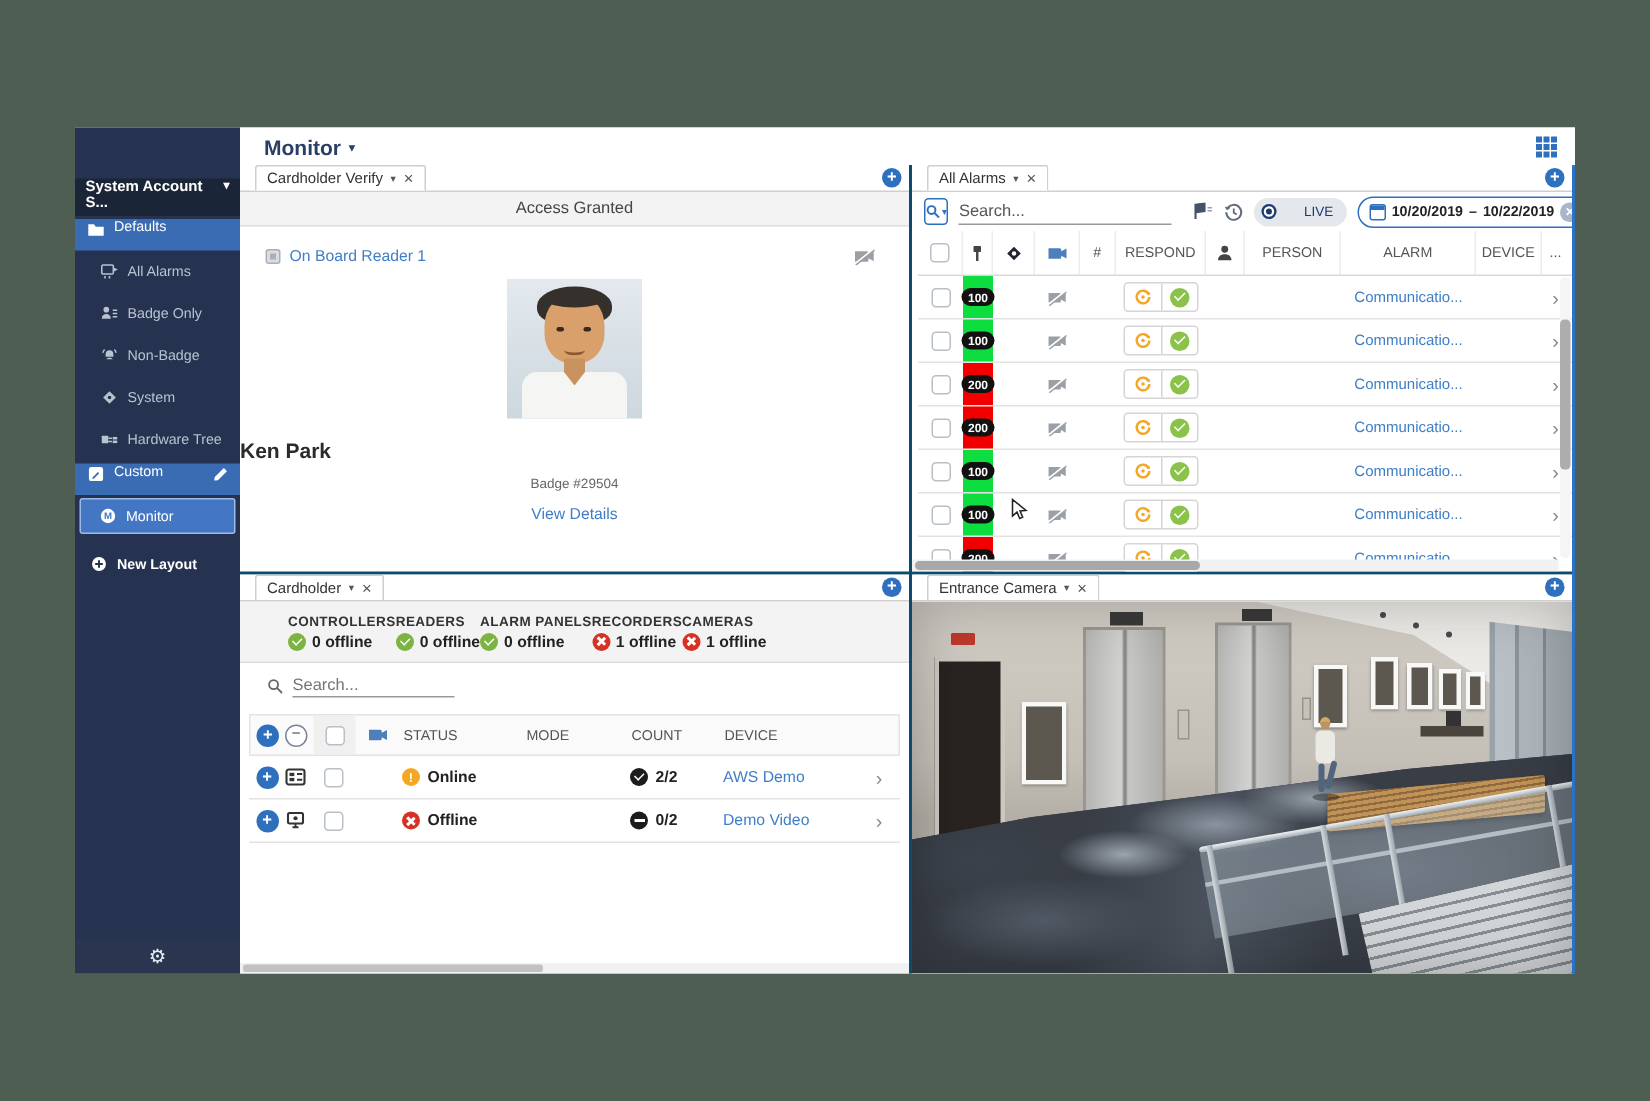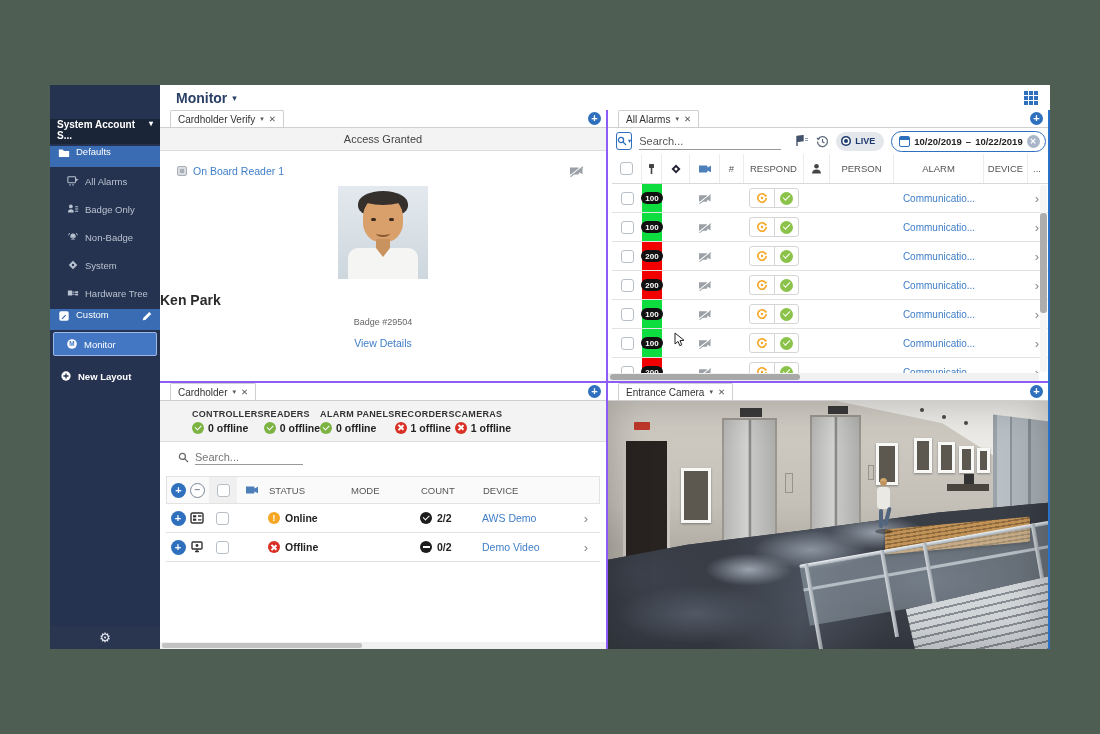--- a/index.html
+++ b/index.html
@@ -23,21 +23,21 @@
   .sicon svg { width:12px; height:12px; }
 
   
   .main { flex:1; display:flex; flex-direction:column; min-width:0; }
   .main-header { height:25px; background:#fff; display:flex; align-items:center; padding:0 12px 0 16px; position:relative; }
   .main-title { color:#2a3f66; font-weight:bold; font-size:14px; }
   .main-header .caret { font-size:9px; color:#2a3f66; margin-left:5px; }
   .appgrid { margin-left:auto; width:14px; height:14px; display:grid; grid-template-columns:repeat(3,4px); grid-template-rows:repeat(3,4px); gap:1px; }
   .appgrid div { background:#2e6fbe; }
 
-  .content { flex:1; display:grid; grid-template-columns:446px 1fr; grid-template-rows:271px 1fr; gap:2px; background:#8b5cf6; border-right:2px solid #2a72c8; }
+  .content { flex:1; display:grid; grid-template-columns:446px 1fr; grid-template-rows:271px 1fr; gap:2px; background:#0c4a6e; border-right:2px solid #2a72c8; }
   .panel { background:#fff; position:relative; overflow:hidden; }
 
   .tabbar { height:18px; border-bottom:1px solid #cfcfcf; display:flex; align-items:flex-end; position:relative; background:#fff; }
   .tab { margin-left:10px; height:17px; border:1px solid #cfcfcf; border-bottom:none; border-radius:2px 2px 0 0; background:#fff; display:flex; align-items:center; gap:5px; padding:0 7px; font-size:10px; color:#333; }
   .tab .tcaret { font-size:7px; color:#555; }
   .tab .tclose { font-size:8.5px; color:#555; }
   .add-btn { position:absolute; right:5px; top:2px; width:13px; height:13px; border-radius:50%; background:#2e6fbe; color:#fff; font-size:11px; line-height:12px; text-align:center; font-weight:bold; }
 
   
   .banner { height:23px; background:#f3f3f3; border-bottom:1px solid #ddd; display:flex; align-items:center; justify-content:center; font-size:11px; color:#444; }
@@ -57,21 +57,21 @@
   .ch-badge { text-align:center; font-size:9px; color:#666; margin-top:9px; }
   .ch-details { text-align:center; font-size:10.5px; color:#3f7ec7; margin-top:10px; }
 
   
   .search-row { height:26px; display:flex; align-items:center; gap:7px; padding:0 8px 0 8px; }
   .q-btn { width:26px; height:18px; border:1px solid #2e6fbe; border-radius:3px; display:flex; align-items:center; justify-content:center; gap:1px; color:#2e6fbe; background:#fff; }
   .q-btn .qc { font-size:6.5px; }
   .search-input { width:150px; border:none; border-bottom:1px solid #999; font-size:11px; height:17px; outline:none; color:#333; font-family:"Liberation Sans",sans-serif; }
   .search-input::placeholder { color:#555; }
   .sr-spacer { flex:1; }
-  .live-pill { background:#e4e7eb; border-radius:10px; height:19px; display:flex; align-items:center; gap:4px; padding:0 9px 0 5px; font-size:9px; font-weight:bold; color:#1d3a6e; }
+  .live-pill { background:#e4e7eb; border-radius:10px; height:19px; display:flex; align-items:center; gap:18px; padding:0 9px 0 5px; font-size:9px; font-weight:normal; color:#1d3a6e; }
   .live-dot { width:10px; height:10px; border-radius:50%; background:#1d3a6e; box-shadow:inset 0 0 0 1.5px #1d3a6e, inset 0 0 0 3px #fff; }
   .date-pill { border:1.5px solid #2e6fbe; border-radius:11px; height:21px; display:flex; align-items:center; gap:4px; padding:0 5px 0 7px; font-size:9.5px; font-weight:bold; color:#222; background:#fff; }
   .cal-icon { width:11px; height:11px; border:1.5px solid #2e6fbe; border-radius:2px; position:relative; }
   .cal-icon::before { content:""; position:absolute; left:0; right:0; top:0; height:3px; background:#2e6fbe; }
   .date-clear { width:13px; height:13px; border-radius:50%; background:#a9b6c9; color:#fff; font-size:8px; line-height:13px; text-align:center; font-weight:bold; }
 
   .atable { margin-left:4px; }
   .arow { display:grid; grid-template-columns:30px 20px 28px 30px 24px 60px 26px 64px 90px 44px 18px; align-items:center; height:29px; border-bottom:1px solid #e3e3e3; }
   .arow.head { height:30px; border-bottom:1px solid #d9d9d9; color:#555; font-size:9.5px; }
   .arow.head > div { display:flex; align-items:center; justify-content:center; height:100%; border-right:1px solid #ececec; }

